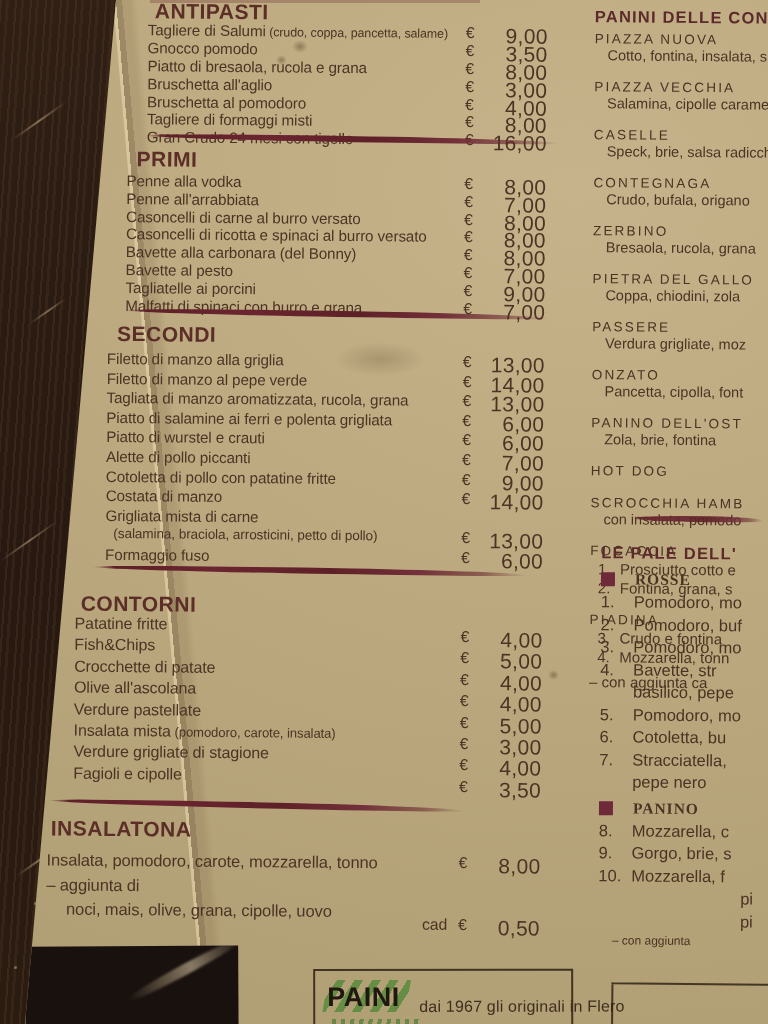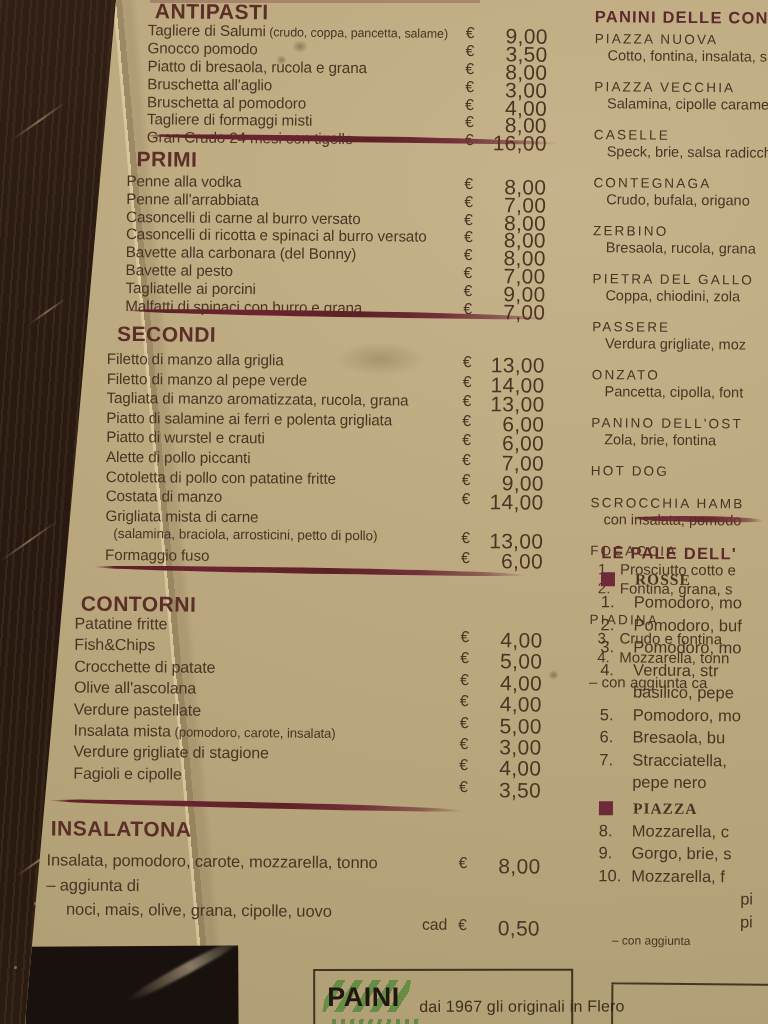--- a/index.html
+++ b/index.html
@@ -410,29 +410,29 @@
       <div class="pale">
         <div class="pale-title">LE PALE DELL'</div>
         <div id="pale-list">
             <div class="glabel">
               <span class="gbullet"></span>
               <span class="gtext">ROSSE</span>
             </div>
             <div class="pitem"><span class="pnum">1.</span><span>Pomodoro, mo</span></div>
             <div class="pitem"><span class="pnum">2.</span><span>Pomodoro, buf</span></div>
             <div class="pitem"><span class="pnum">3.</span><span>Pomodoro, mo</span></div>
-            <div class="pitem"><span class="pnum">4.</span><span>Verdura, str</span></div>
+            <div class="pitem"><span class="pnum">4.</span><span>Bavette, str</span></div>
             <div class="pcont">basilico, pepe</div>
             <div class="pitem"><span class="pnum">5.</span><span>Pomodoro, mo</span></div>
-            <div class="pitem"><span class="pnum">6.</span><span>Bresaola, bu</span></div>
+            <div class="pitem"><span class="pnum">6.</span><span>Cotoletta, bu</span></div>
             <div class="pitem"><span class="pnum">7.</span><span>Stracciatella,</span></div>
             <div class="pcont">pepe nero</div>
             <div class="glabel">
               <span class="gbullet"></span>
-              <span class="gtext">PIAZZA</span>
+              <span class="gtext">PANINO</span>
             </div>
             <div class="pitem"><span class="pnum">8.</span><span>Mozzarella, c</span></div>
             <div class="pitem"><span class="pnum">9.</span><span>Gorgo, brie, s</span></div>
             <div class="pitem"><span class="pnum">10.</span><span>Mozzarella, f</span></div>
           </div>
       </div>
 
       <span class="pfrag" style="left:748px;top:884px">pi</span>
       <span class="pfrag" style="left:748px;top:907px">pi</span>
       <span class="pnote" style="left:620px;top:929px">– con aggiunta</span>

